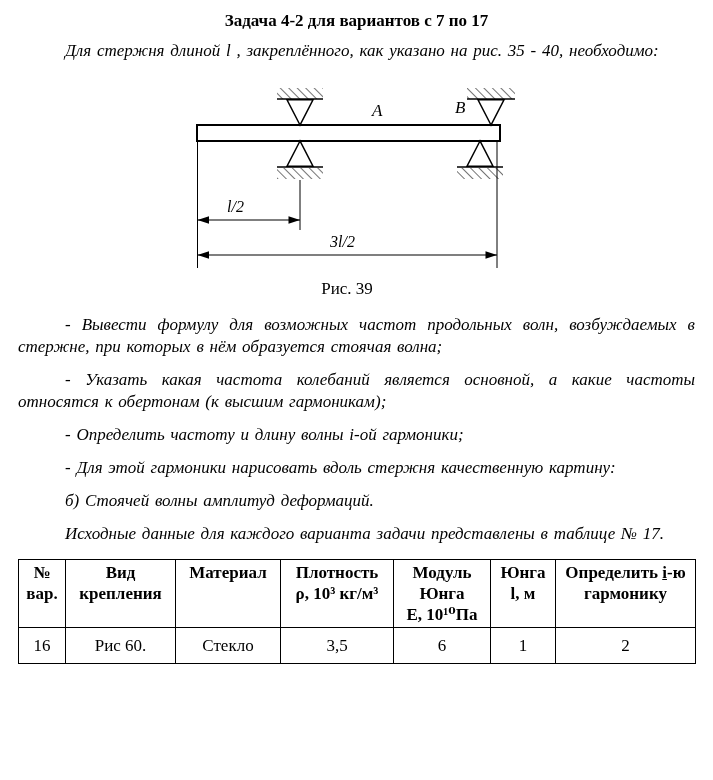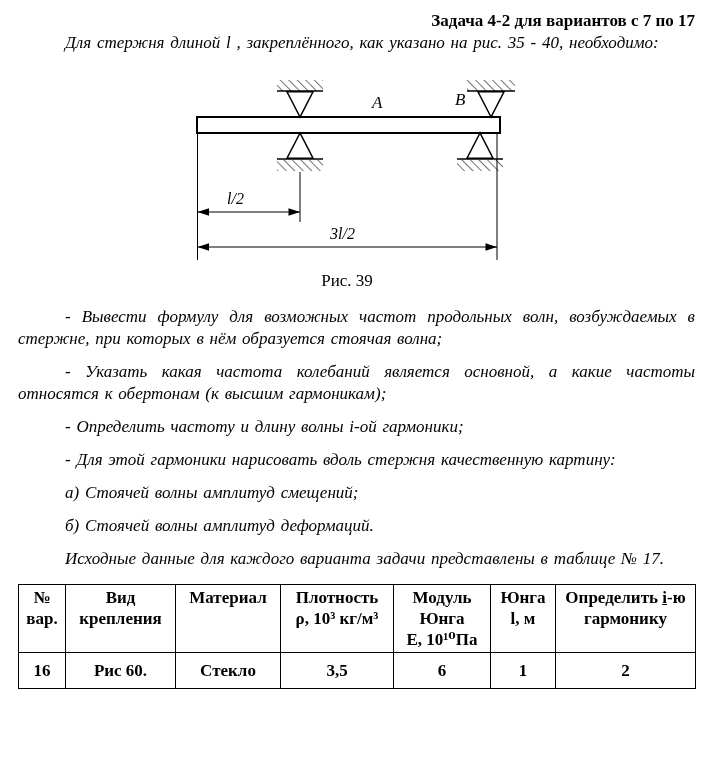--- a/index.html
+++ b/index.html
@@ -4,22 +4,22 @@
 <style>
   * { box-sizing: border-box; margin: 0; padding: 0; }
   html, body { background: #ffffff; }
   body {
     width: 713px; height: 780px; overflow: hidden;
     font-family: "Liberation Serif", "DejaVu Serif", serif;
     font-size: 17px; line-height: 22px; color: #000;
     padding: 10px 18px 0 18px;
   }
   .title {
-    text-align: right; font-weight: bold; font-size: 17px;
-    margin-bottom: 0;
+    text-align: center; font-weight: bold; font-size: 17px;
+    margin-bottom: 8px;
   }
   p.para {
     text-align: justify; text-indent: 47px; word-spacing: 1.5px;
     margin-bottom: 11px;
     font-style: italic;
   }
   p.intro { margin-bottom: 0; }
   .figure { margin: 18px 0 12px -18px; }
   .figure svg { display: block; }
   table {
@@ -27,21 +27,21 @@
     margin-top: 14px;
   }
   th, td {
     border: 1.5px solid #000; text-align: center; padding: 2px 4px;
     overflow: hidden;
   }
   th {
     font-weight: bold; vertical-align: top;
     white-space: pre-line; line-height: 21px;
   }
-  td { vertical-align: middle; height: 36px; font-weight: bold; }
+  td { vertical-align: middle; height: 36px; }
   .ul { text-decoration: underline; }
 </style>
 </head>
 <body>
 
 <div>
 
   <div class="title">Задача 4-2 для вариантов с 7 по 17</div>
 
   <p class="para intro">Для стержня длиной l , закреплённого, как указано на рис. 35 - 40, необходимо:</p>
@@ -104,21 +104,20 @@
       </g>
 
       <text x="347" y="214" font-size="17" text-anchor="middle" fill="#000">Рис. 39</text>
     </svg>
   </div>
 
   <p class="para">- Вывести формулу для возможных частот продольных волн, возбуждаемых в стержне, при которых в нём образуется стоячая волна;</p>
   <p class="para">- Указать какая частота колебаний является основной, а какие частоты относятся к обертонам (к высшим гармоникам);</p>
   <p class="para">- Определить частоту и длину волны i-ой гармоники;</p>
   <p class="para">- Для этой гармоники нарисовать вдоль стержня качественную картину:</p>
-  <p class="para">а) Стоячей волны амплитуд смещений;</p>
   <p class="para">б) Стоячей волны амплитуд деформаций.</p>
 
   <p class="para">Исходные данные для каждого варианта задачи представлены в таблице № 17.</p>
 
   <table>
     <colgroup>
       <col style="width:47px">
       <col style="width:110px">
       <col style="width:105px">
       <col style="width:113px">

